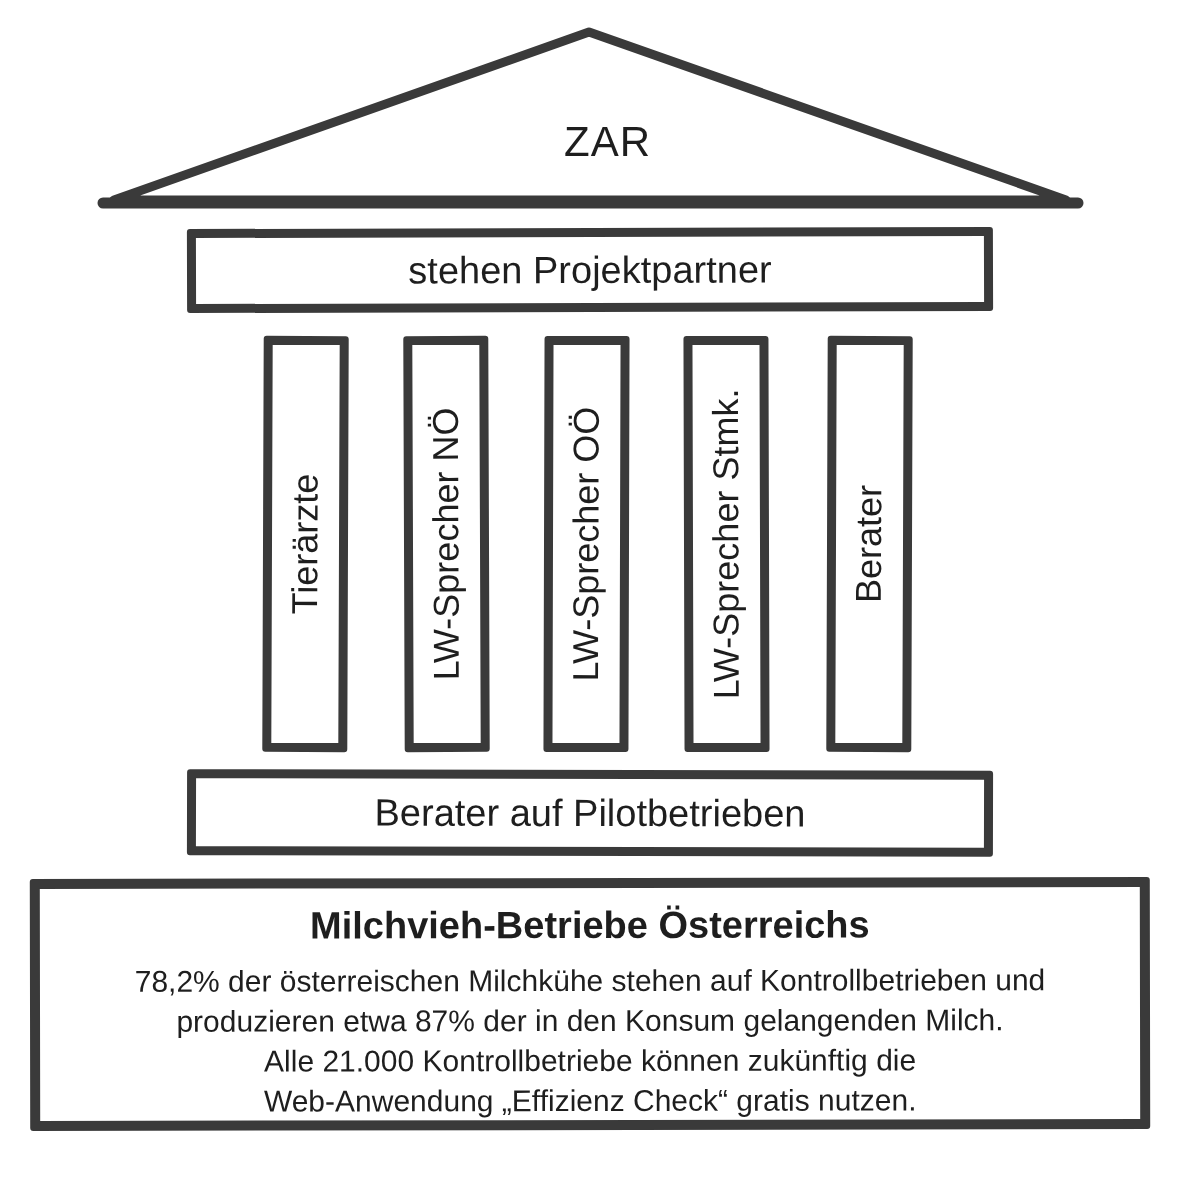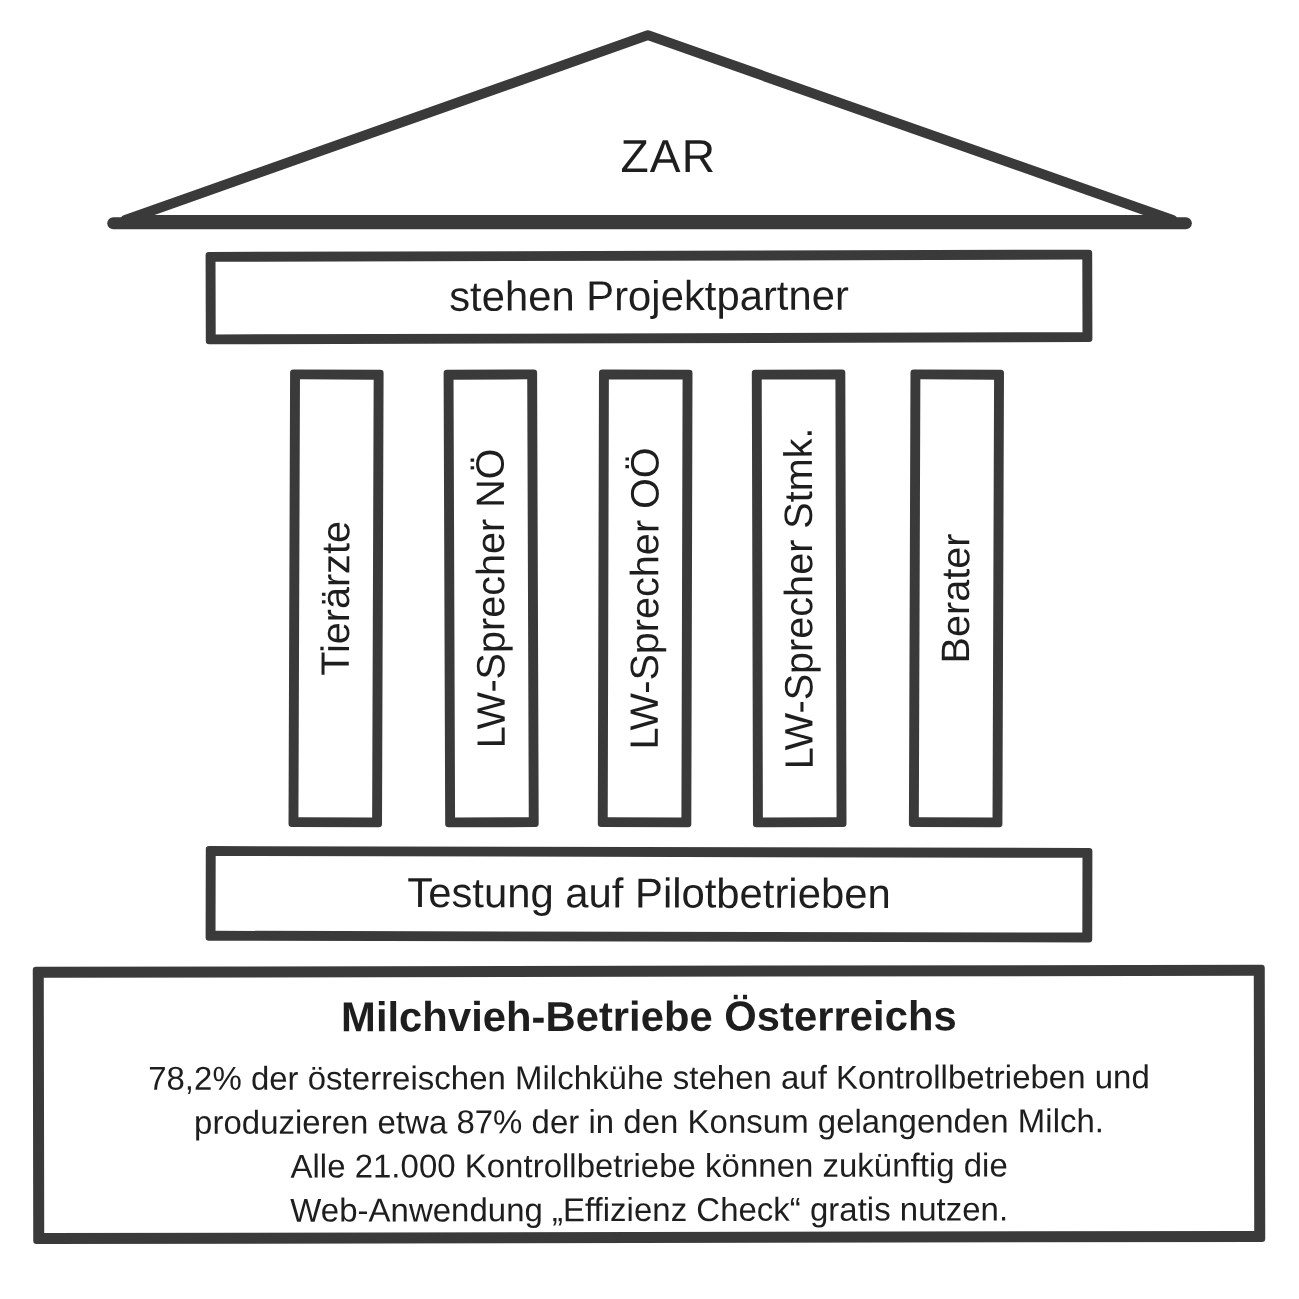--- a/index.html
+++ b/index.html
@@ -136,21 +136,21 @@
     <span class="vtext">LW-Sprecher OÖ</span>
   </div>
   <div class="pillar pillar-4">
     <span class="vtext">LW-Sprecher Stmk.</span>
   </div>
   <div class="pillar pillar-5">
     <span class="vtext">Berater</span>
   </div>
 
   <div class="beam beam-bottom">
-    <span>Testung auf Pilotbetrieben</span>
+    <span>Berater auf Pilotbetrieben</span>
   </div>
 
   <div class="base">
     <div class="base-title">Milchvieh-Betriebe Österreichs</div>
     <div class="base-text">
       <div>78,2% der österreischen Milchkühe stehen auf Kontrollbetrieben und</div>
       <div>produzieren etwa 87% der in den Konsum gelangenden Milch.</div>
       <div>Alle 21.000 Kontrollbetriebe können zukünftig die</div>
       <div>Web-Anwendung „Effizienz Check“ gratis nutzen.</div>
     </div>

